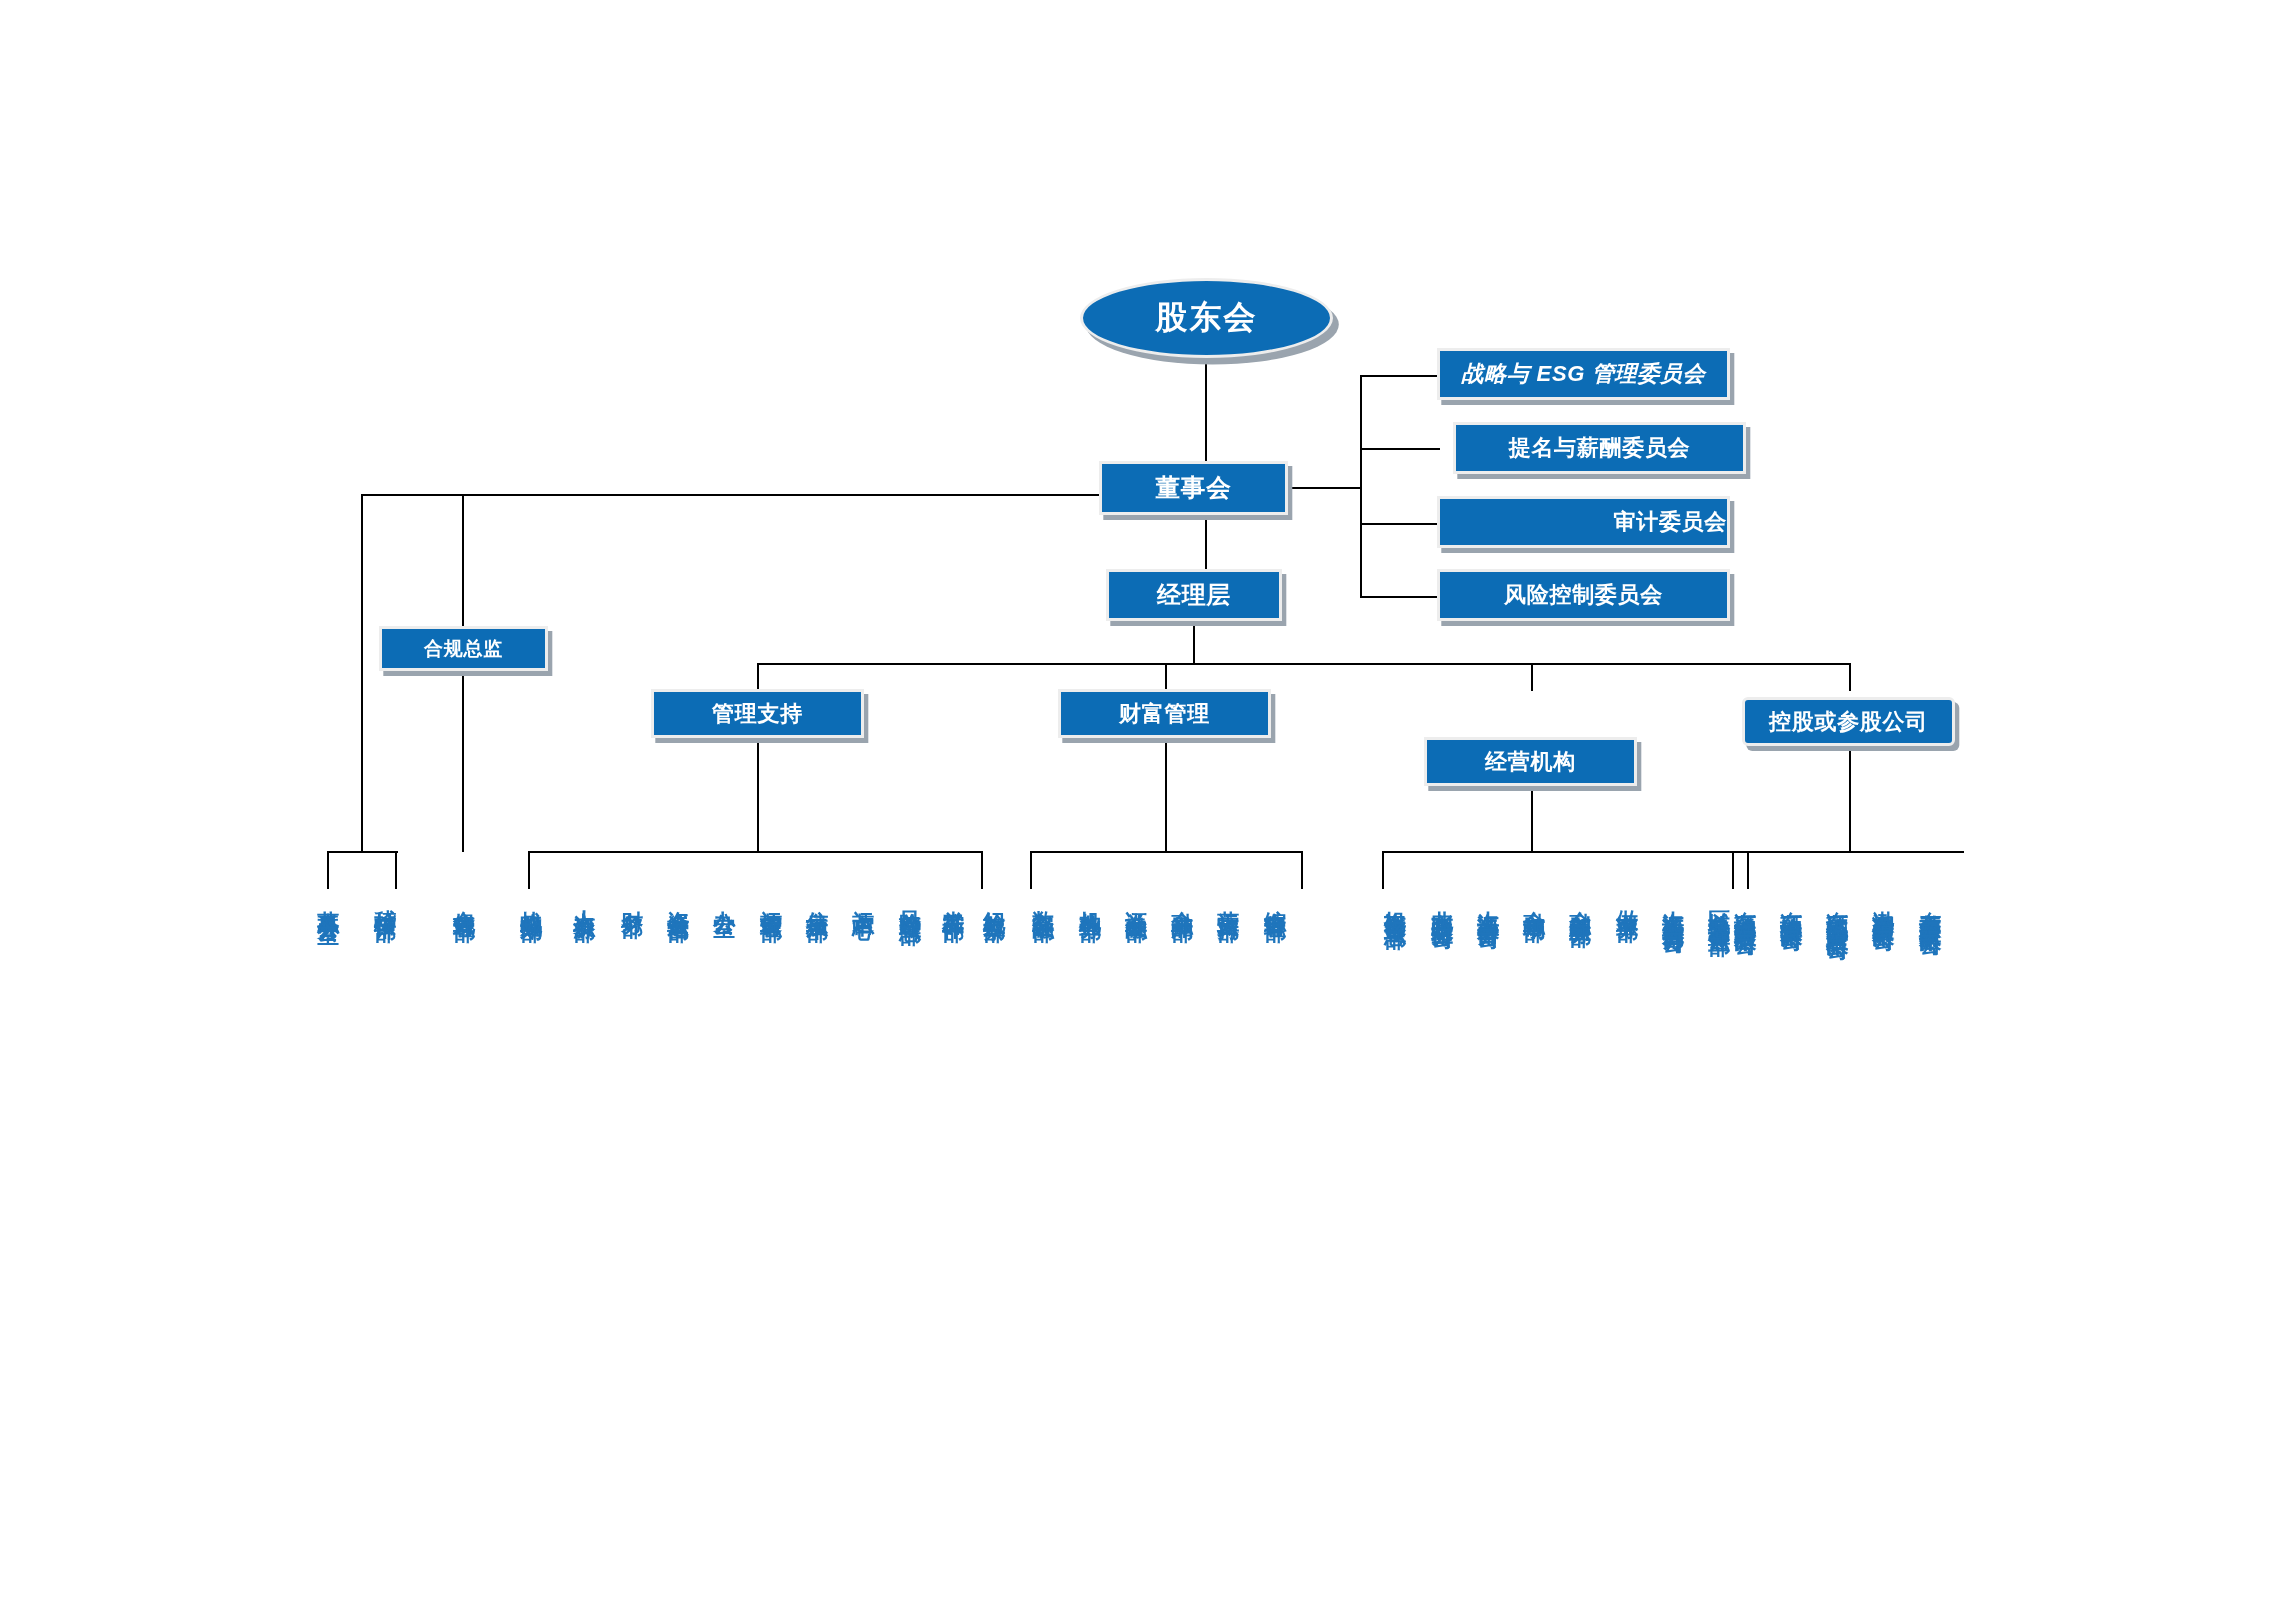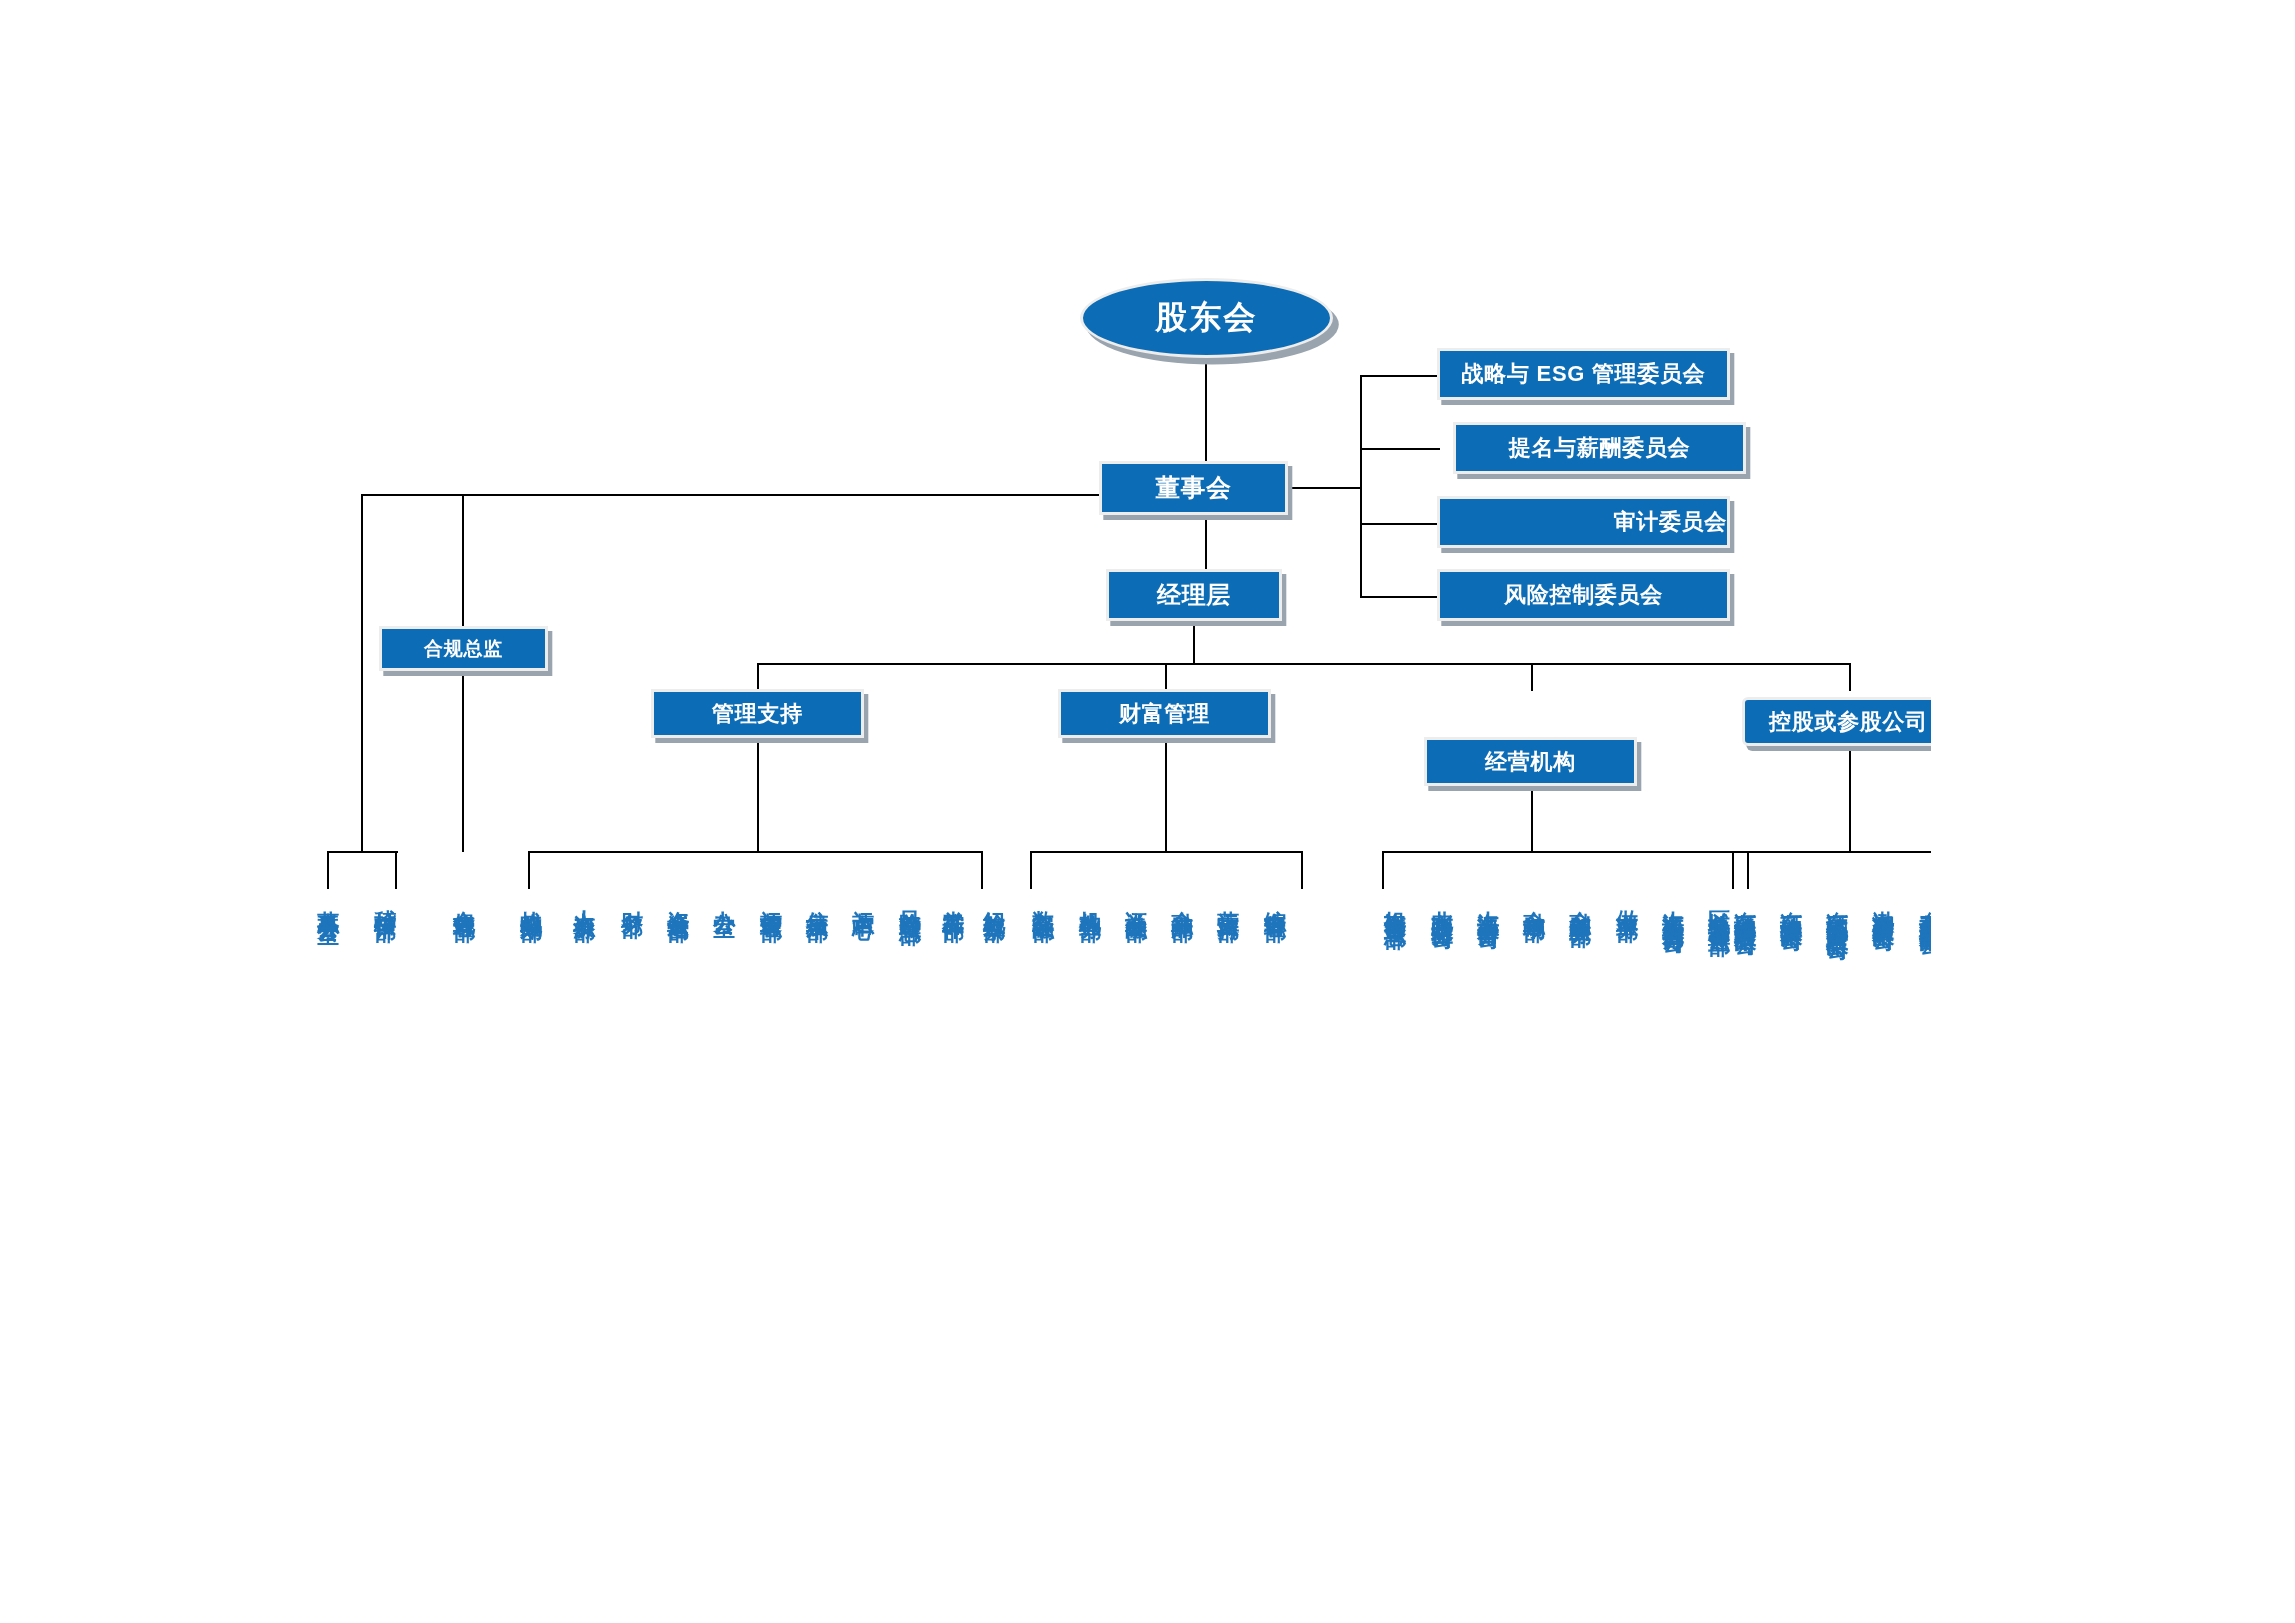--- a/index.html
+++ b/index.html
@@ -1,18 +1,18 @@
 <!DOCTYPE html>
 <html style="font-size:11.6px"><head>
 <meta charset="utf-8">
 <title>Org Chart</title>
 <style>
   html,body{margin:0;padding:0;background:#ffffff;}
   body{width:2295px;height:1623px;position:relative;font-family:"Liberation Sans","DejaVu Sans",sans-serif;}
-  #canvas{position:absolute;left:0;top:0;width:1931px;height:1623px;overflow:hidden;background:#fff;}
+  #canvas{position:absolute;left:0;top:0;width:1931px;height:1623px;overflow:hidden;background:#fff;padding-left:33px;}
 
   
   .node{
     position:absolute;
     background:#0C6CB5;
     color:#ffffff;
     display:flex;align-items:center;justify-content:center;
     box-sizing:border-box;
     border:3.6px solid #EDEDED;
     box-shadow:4.3px 5px 0 0 #9AA4AE;
@@ -79,21 +79,21 @@
   </div>
 
   <div class="ln lnh" style="left:1287px;top:487px;width:75px;"></div>
   <div class="ln lnv" style="left:1360px;top:375px;height:223px;"></div>
 
   <div class="ln lnh" style="left:1360px;top:375px;width:80px;"></div>
   <div class="ln lnh" style="left:1360px;top:448px;width:80px;"></div>
   <div class="ln lnh" style="left:1360px;top:523px;width:80px;"></div>
   <div class="ln lnh" style="left:1360px;top:596px;width:80px;"></div>
 
-  <div class="node" style="left:1437px;top:348px;width:293px;height:52px;font-size:22px;">
+  <div class="node" style="left:1437px;top:348px;width:293px;height:52px;font-size:22px;font-style:italic;">
     <span>战略与 ESG 管理委员会</span>
   </div>
   <div class="node" style="left:1437px;top:422px;width:293px;height:52px;font-size:22px;margin-left:16px;">
     <span>提名与薪酬委员会</span>
   </div>
   <div class="node" style="left:1437px;top:496px;width:293px;height:52px;font-size:22px;justify-content:flex-end;">
     <span>审计委员会</span>
   </div>
   <div class="node" style="left:1437px;top:569px;width:293px;height:52px;font-size:22px;text-align:right;">
     <span>风险控制委员会</span>

